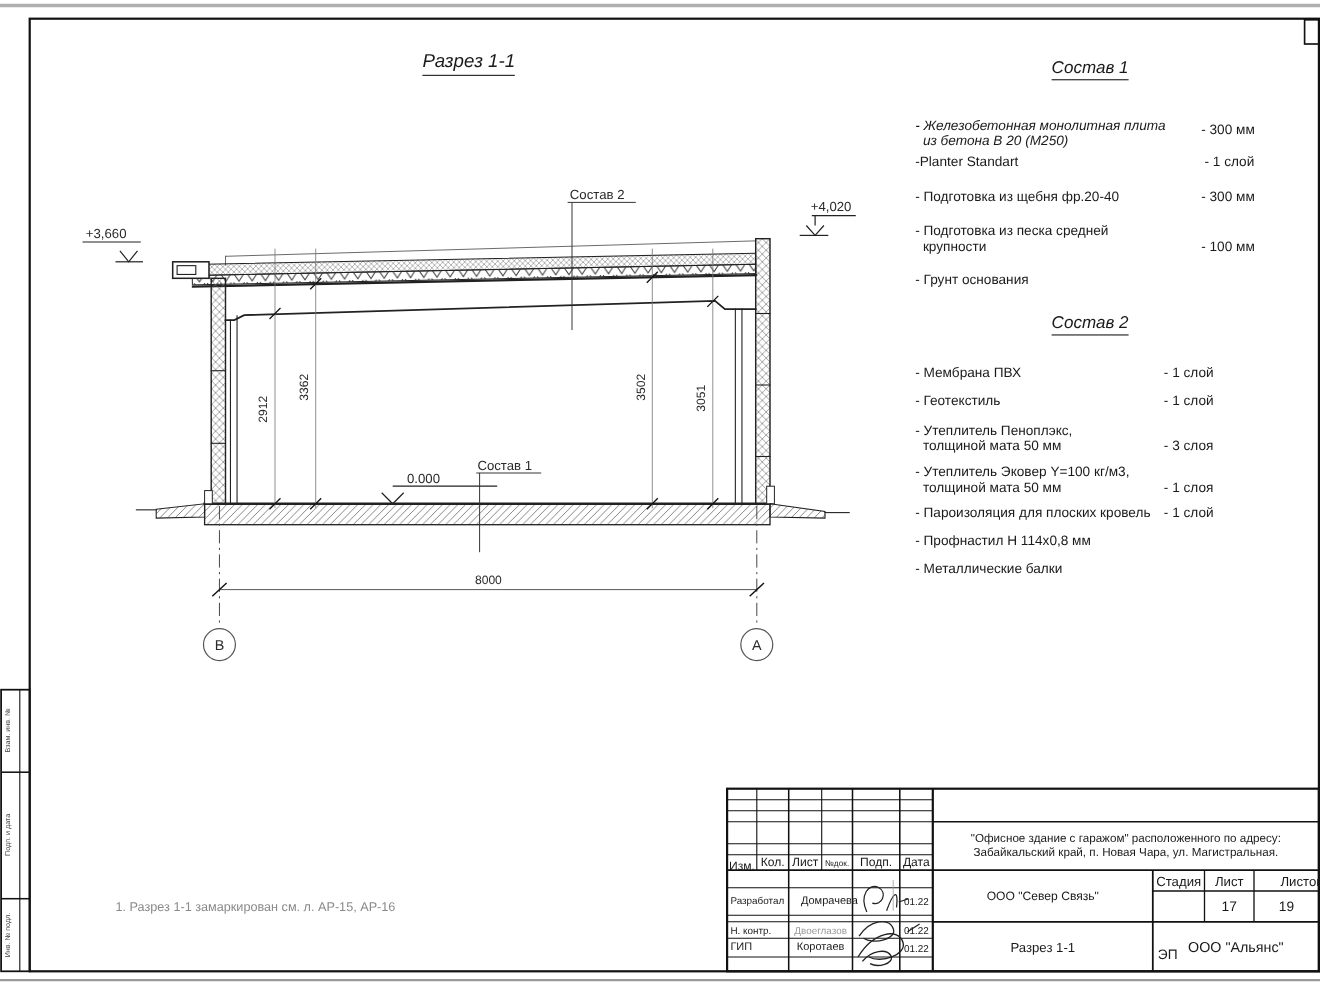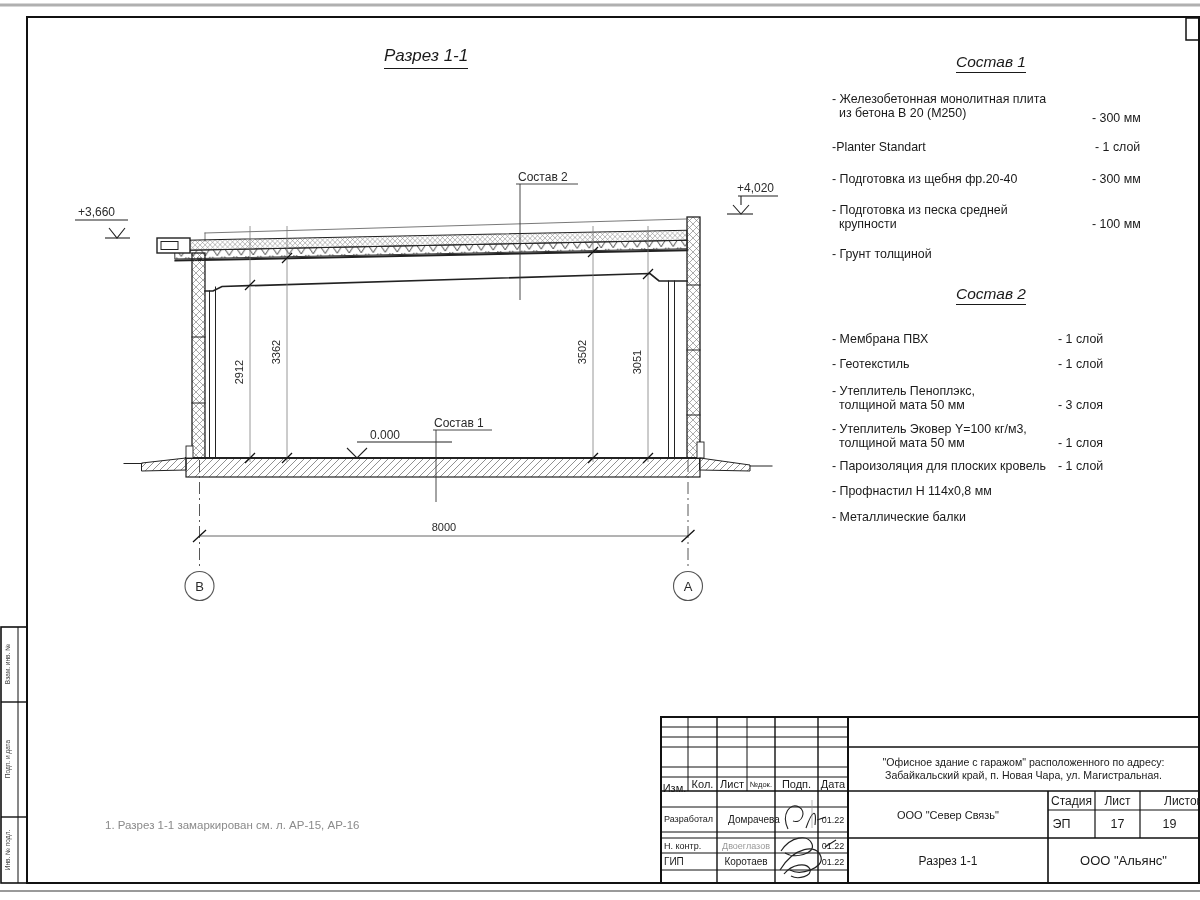--- a/index.html
+++ b/index.html
@@ -205,35 +205,35 @@
   </g>
   <g stroke="#222" stroke-width="1.2" fill="none">
     <path d="M781,851 c10,-15 27,-17 31,-7 c4,10 -18,15 -27,9 m-5,17 c14,-23 37,-27 41,-13 c3,11 -20,19 -31,13 m35,-23 l11,-7"></path>
     <path d="M784,874 c8,-10 22,-12 26,-5 c3,7 -12,11 -19,7"></path>
   </g>
 </svg>
 
 <div class="abs dwg-title" style="left:384px;top:46px;">Разрез 1-1</div>
 
 <div class="abs list-head" style="left:906px;top:53px;width:170px;"><span>Состав 1</span></div>
-<div class="abs li-name" style="left:832px;top:92px;">
+<div class="abs li-name" style="left:832px;top:107px;font-style:italic;">
   <div>- Железобетонная  монолитная плита</div>
   <div style="padding-left:7px;">из бетона В 20 (М250)</div>
 </div>
 <div class="abs li-val" style="left:1092px;top:111px;">- 300 мм</div>
 <div class="abs li-name" style="left:832px;top:140px;">-Planter Standart</div>
 <div class="abs li-val" style="left:1095px;top:140px;">- 1 слой</div>
 <div class="abs li-name" style="left:832px;top:172px;">- Подготовка из щебня фр.20-40</div>
 <div class="abs li-val" style="left:1092px;top:172px;">- 300 мм</div>
 <div class="abs li-name" style="left:832px;top:203px;">
   <div>- Подготовка из песка средней</div>
   <div style="padding-left:7px;">крупности</div>
 </div>
 <div class="abs li-val" style="left:1092px;top:217px;">- 100 мм</div>
-<div class="abs li-name" style="left:832px;top:247px;">- Грунт толщиной</div>
+<div class="abs li-name" style="left:832px;top:247px;">- Грунт основания</div>
 
 <div class="abs list-head" style="left:906px;top:285px;width:170px;"><span>Состав 2</span></div>
 <div class="abs li-name" style="left:832px;top:332px;">- Мембрана ПВХ</div>
 <div class="abs li-val" style="left:1058px;top:332px;">- 1 слой</div>
 <div class="abs li-name" style="left:832px;top:357px;">- Геотекстиль</div>
 <div class="abs li-val" style="left:1058px;top:357px;">- 1 слой</div>
 <div class="abs li-name" style="left:832px;top:384px;">
   <div>- Утеплитель Пеноплэкс,</div>
   <div style="padding-left:7px;">толщиной мата 50 мм</div>
 </div>
@@ -258,21 +258,21 @@
   <div>"Офисное здание с гаражом" расположенного по адресу:</div>
   <div>Забайкальский край, п. Новая Чара, ул. Магистральная.</div>
 </div>
 <div class="abs ctr" style="left:848px;top:791px;width:200px;height:47px;font-size:11px;">ООО "Север Связь"</div>
 <div class="abs ctr" style="left:848px;top:838px;width:200px;height:45px;font-size:12px;">Разрез 1-1</div>
 <div class="abs ctr" style="left:1048px;top:838px;width:151px;height:45px;font-size:13px;">ООО "Альянс"</div>
 
 <div class="abs ctr tbt" style="left:1048px;top:791px;width:47px;height:19px;font-size:12px;">Стадия</div>
 <div class="abs ctr tbt" style="left:1095px;top:791px;width:45px;height:19px;font-size:12px;">Лист</div>
 <div class="abs ctr tbt" style="left:1140px;top:791px;width:59px;height:19px;font-size:12px;padding-left:14px;">Листов</div>
-<div class="abs ctr tbt" style="left:1048px;top:810px;width:27px;height:28px;font-size:12.5px;border-radius:14px;">ЭП</div>
+<div class="abs ctr tbt" style="left:1048px;top:854px;width:27px;height:28px;font-size:12.5px;border-radius:14px;">ЭП</div>
 <div class="abs ctr tbt" style="left:1095px;top:810px;width:45px;height:28px;font-size:12.5px;">17</div>
 <div class="abs ctr tbt" style="left:1140px;top:810px;width:59px;height:28px;font-size:12.5px;">19</div>
 
 <div class="abs ctr tbt" style="left:661px;top:777px;width:27px;height:22px;font-size:11px;">Изм.</div>
 <div class="abs ctr tbt" style="left:688px;top:777px;width:29px;height:14px;font-size:11px;">Кол.</div>
 <div class="abs ctr tbt" style="left:717px;top:777px;width:30px;height:14px;font-size:11px;">Лист</div>
 <div class="abs ctr tbt" style="left:747px;top:777px;width:28px;height:14px;font-size:7.5px;">№док.</div>
 <div class="abs ctr tbt" style="left:775px;top:777px;width:43px;height:14px;font-size:11px;">Подп.</div>
 <div class="abs ctr tbt" style="left:818px;top:777px;width:30px;height:14px;font-size:11px;">Дата</div>
 

